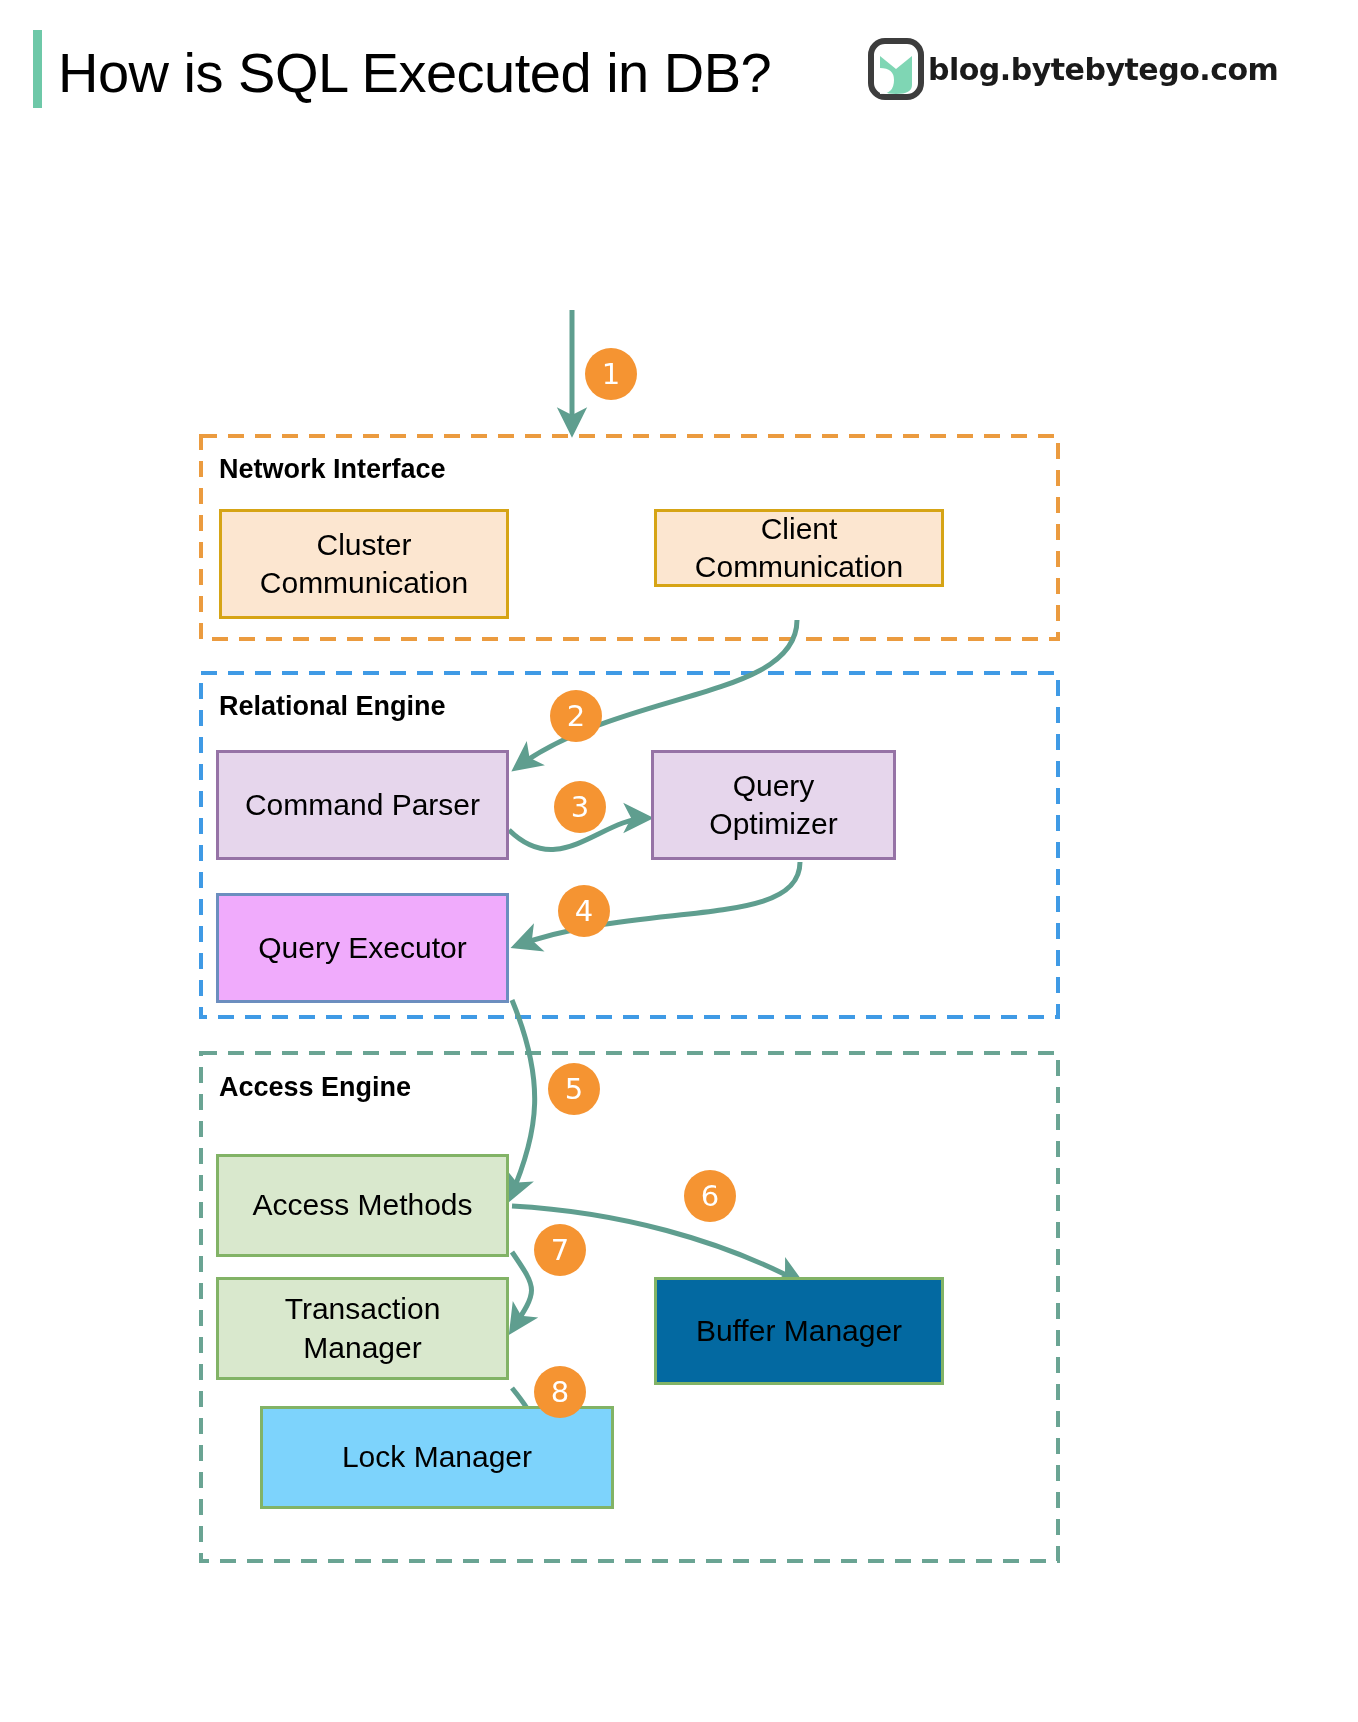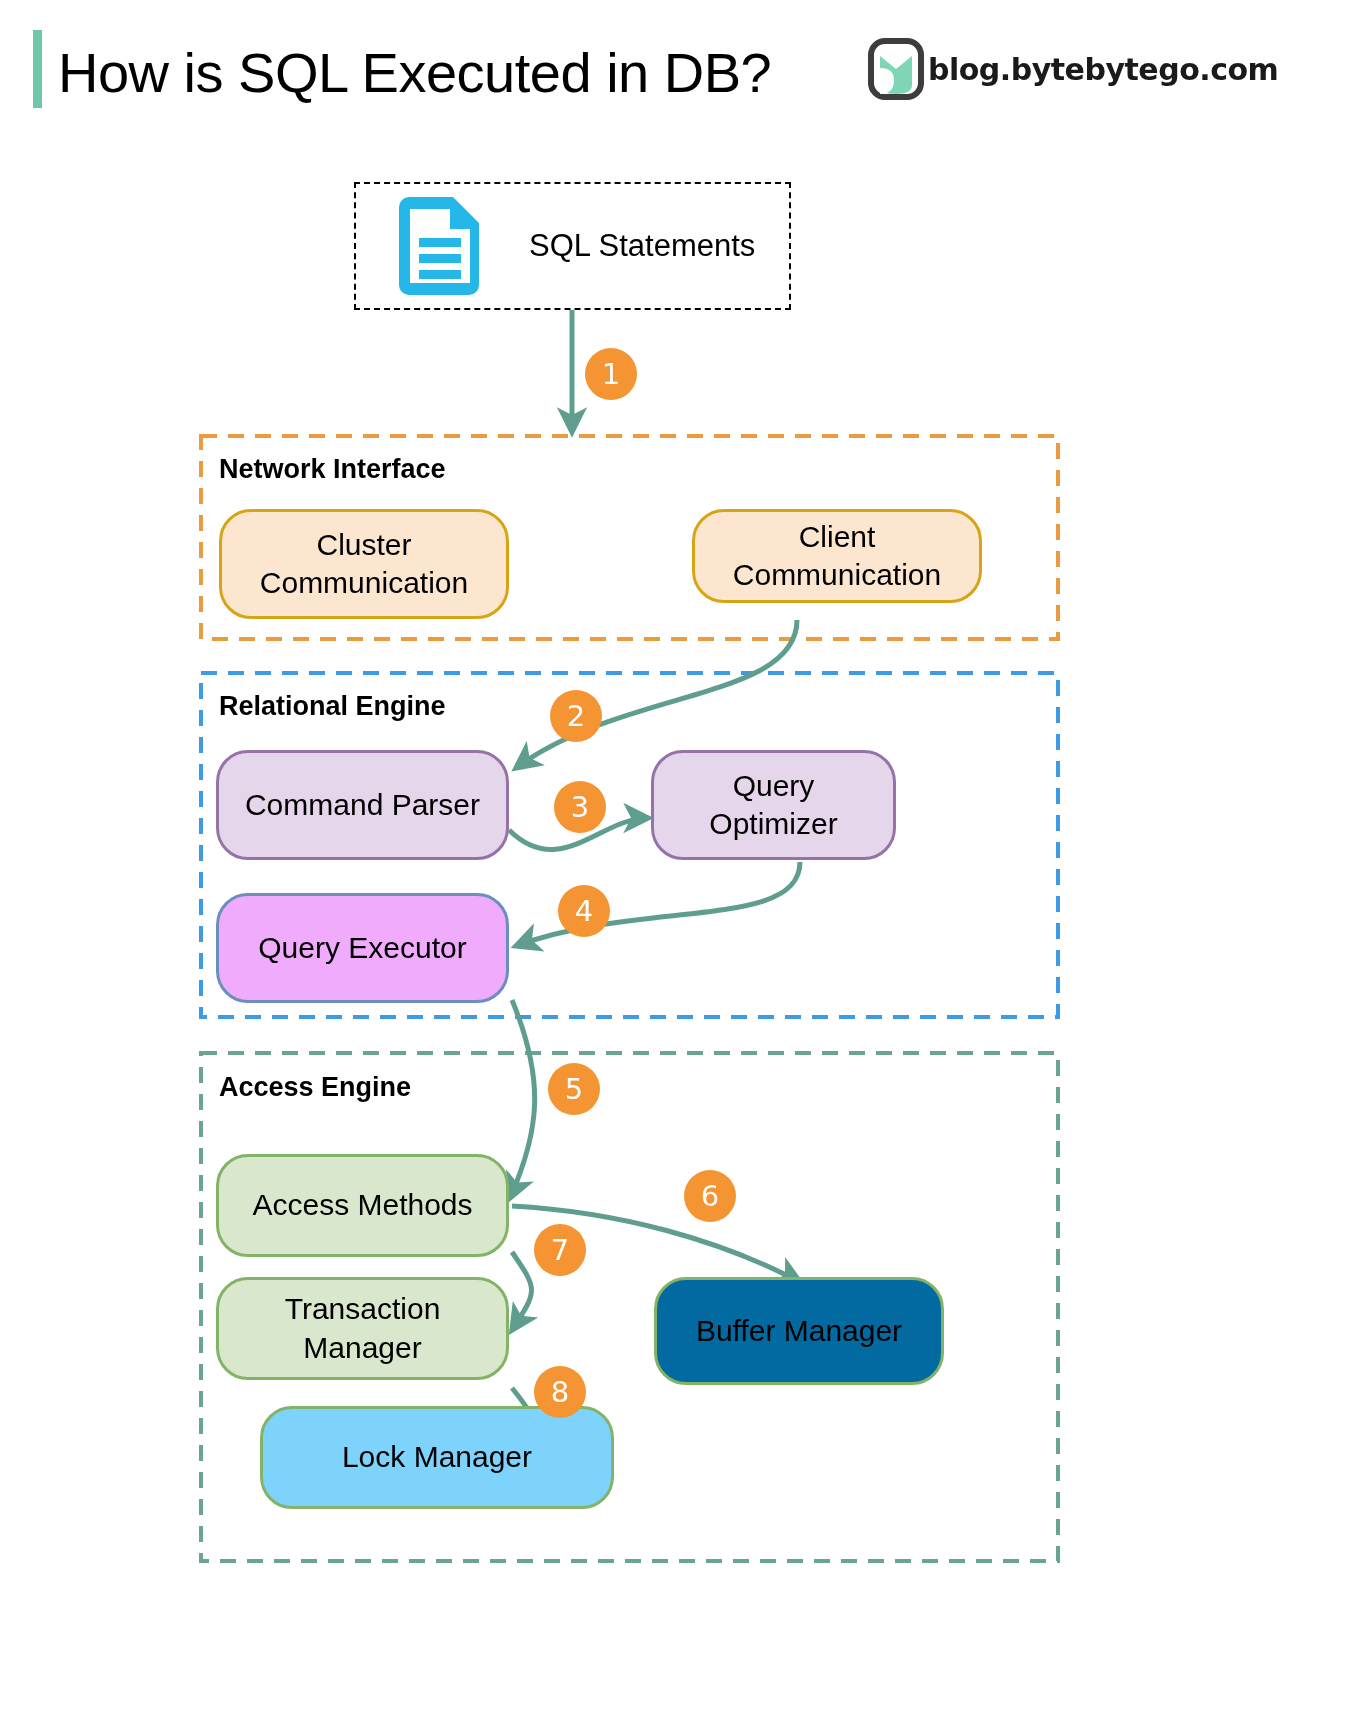--- a/index.html
+++ b/index.html
@@ -88,21 +88,20 @@
     position: absolute;
     box-sizing: border-box;
     display: flex;
     align-items: center;
     justify-content: center;
     text-align: center;
     font-size: 30px;
     color: #000000;
     line-height: 1.28;
     padding: 2px 16px;
-    border-radius: 32px;
   }
   .dotted-box {
     position: absolute;
     box-sizing: border-box;
     border: 2px dashed #000000;
     background: #ffffff;
     display: flex;
     align-items: center;
   }
   .doc-icon {
@@ -165,41 +164,31 @@
       <path d="M797,620 C797,700 620,690 516,768"></path>
       <path d="M509,830 C560,880 600,818 648,818"></path>
       <path d="M800,862 C800,930 640,900 516,946"></path>
       <path d="M512,1000 C545,1080 540,1130 510,1198"></path>
       <path d="M512,1206 C620,1212 720,1240 800,1282"></path>
       <path d="M512,1252 C538,1290 538,1290 512,1330"></path>
       <path d="M512,1388 C538,1420 538,1425 512,1458"></path>
     </g>
   </svg>
 
-  <div class="dotted-box" style="left:354px; top:182px; width:437px; height:128px;">
-    <svg class="doc-icon" viewBox="0 0 92 98">
-      <path d="M8,10 a10,10 0 0 1 10,-10 h44 l26,26 v62 a10,10 0 0 1 -10,10 h-60 a10,10 0 0 1 -10,-10 Z" fill="#24b7e8"></path>
-      <path d="M19,12 h40 v20 h20 v54 h-60 Z" fill="#ffffff"></path>
-      <rect x="28" y="41" width="42" height="9" fill="#24b7e8"></rect>
-      <rect x="28" y="57" width="42" height="9" fill="#24b7e8"></rect>
-      <rect x="28" y="73" width="42" height="9" fill="#24b7e8"></rect>
-    </svg>
-    <div class="doc-label">SQL Statements</div>
-  </div>
 
   <div class="grp-label" style="left:219px; top:454px;">Network Interface</div>
   <div class="grp-label" style="left:219px; top:691px;">Relational Engine</div>
   <div class="grp-label" style="left:219px; top:1072px;">Access Engine</div>
 
   <div class="node" style="left:219px; top:509px; width:290px; height:110px;
               background:#fce6d0; border:3px solid #d6a415; white-space:pre-line;">Cluster
 Communication</div>
 
-  <div class="node" style="left:654px; top:509px; width:290px; height:94px;
-              background:#fce6d0; border:3px solid #d6a415; white-space:pre-line;margin-left:38px;">Client
+  <div class="node" style="left:654px; top:509px; width:290px; height:78px;
+              background:#fce6d0; border:3px solid #d6a415; white-space:pre-line;">Client
 Communication</div>
 
   <div class="node" style="left:216px; top:750px; width:293px; height:110px;
               background:#e6d6ec; border:3px solid #9673a6;">Command Parser</div>
 
   <div class="node" style="left:651px; top:750px; width:245px; height:110px;
               background:#e6d6ec; border:3px solid #9673a6;">Query Optimizer</div>
 
   <div class="node" style="left:216px; top:893px; width:293px; height:110px;
               background:#f0abfc; border:3px solid #6c8ebf;">Query Executor</div>

